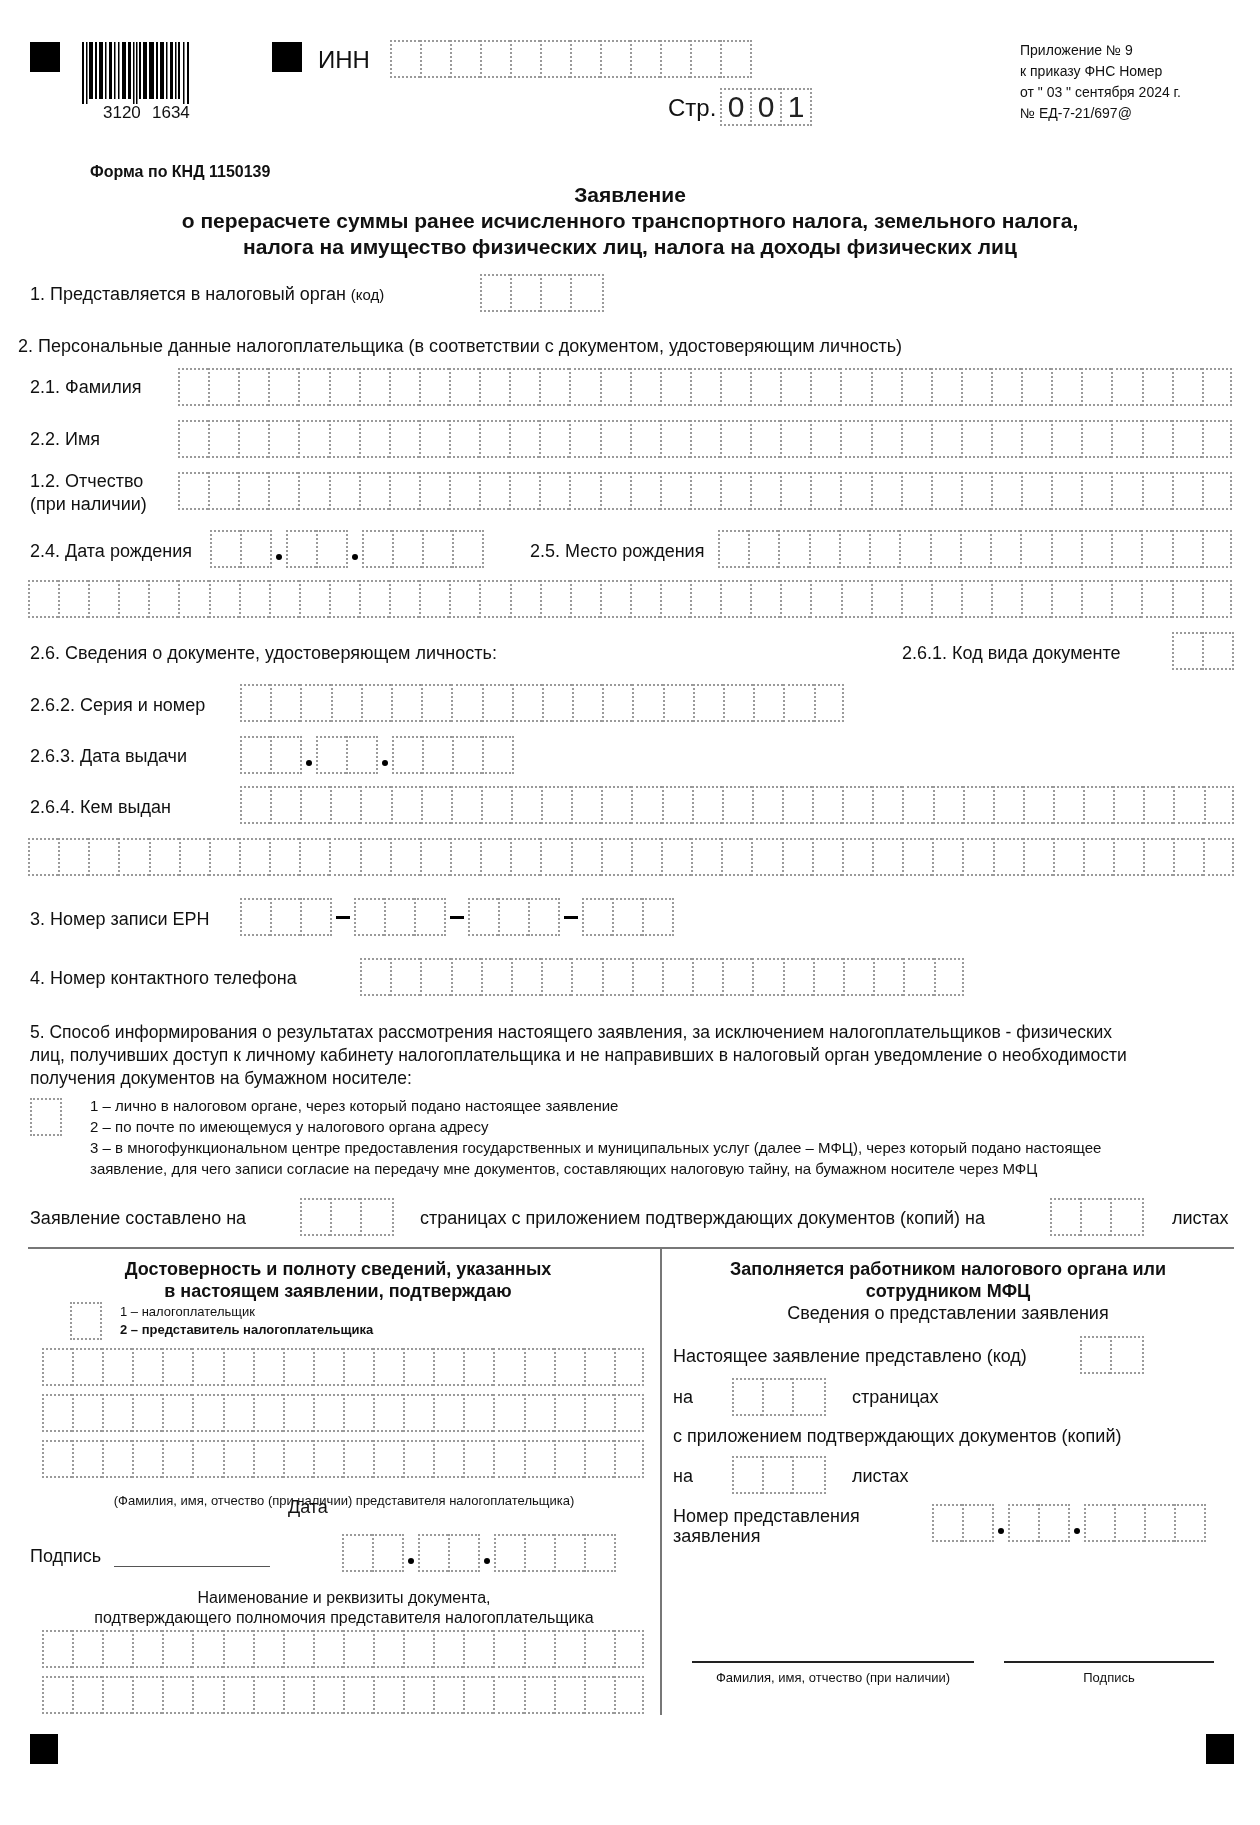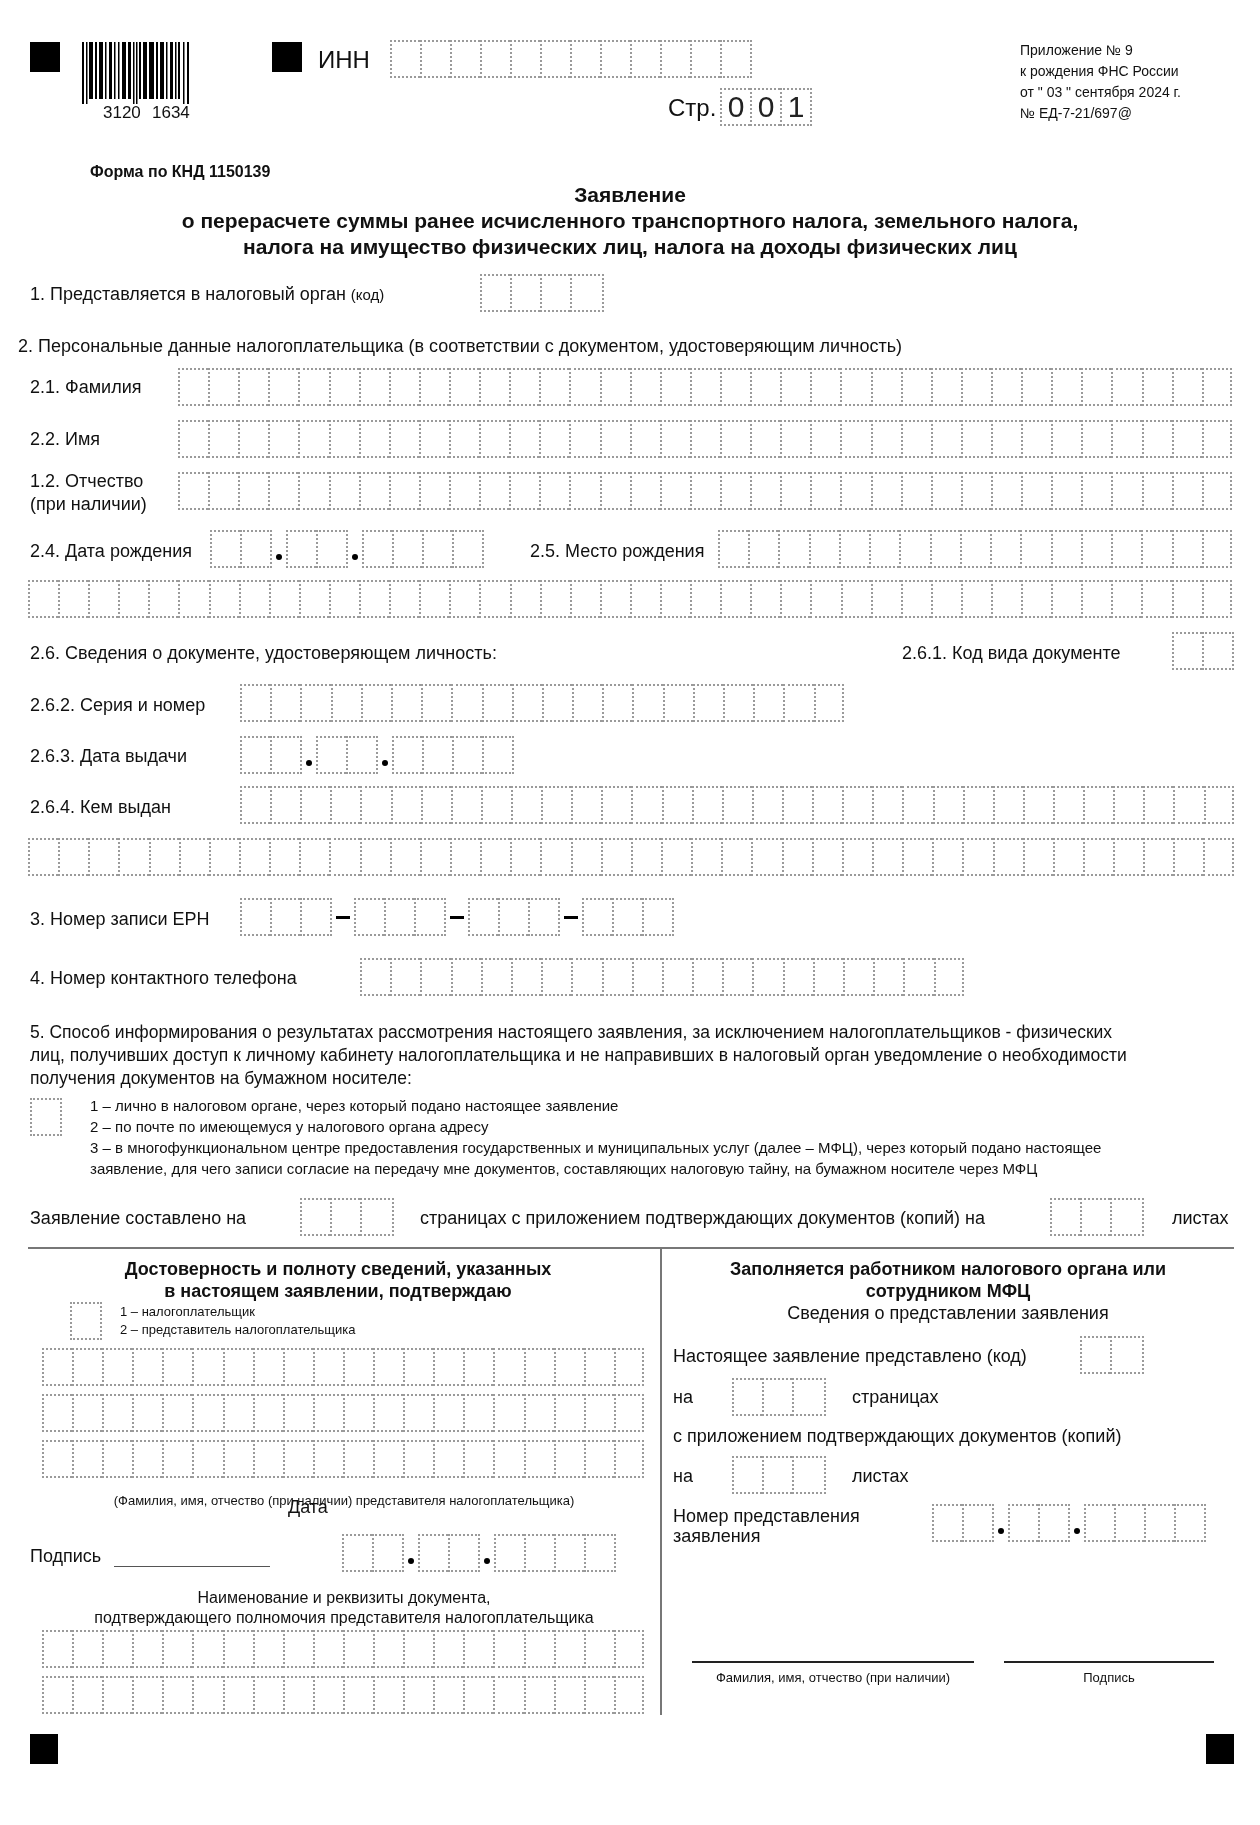--- a/index.html
+++ b/index.html
@@ -85,21 +85,21 @@
 </div>
 
 <div class="t" style="left:668px;top:94px;font-size:24px;line-height:28px;">Стр.</div>
 <div class="grid" style="left:720px;top:88px;width:92px;height:38px;">
   <div class="cell" style="width:30px">0</div>
   <div class="cell" style="width:30px">0</div>
   <div class="cell" style="width:32px">1</div>
 </div>
 
 <div class="t xs" style="left:1020px;top:42px;font-size:14px;line-height:17px;">Приложение № 9</div>
-<div class="t xs" style="left:1020px;top:63px;font-size:14px;line-height:17px;">к рождения ФНС России</div>
+<div class="t xs" style="left:1020px;top:63px;font-size:14px;line-height:17px;">к приказу ФНС Номер</div>
 <div class="t xs" style="left:1020px;top:84px;font-size:14px;line-height:17px;">от " 03 " сентября 2024 г.</div>
 <div class="t xs" style="left:1020px;top:105px;font-size:14px;line-height:17px;">№ ЕД-7-21/697@</div>
 
 <div class="t bold" style="left:90px;top:161px;font-size:16px;">Форма по КНД 1150139</div>
 <div class="t bold center" style="left:0;width:1260px;top:182px;font-size:21px;line-height:26px;">Заявление</div>
 <div class="t bold center" style="left:0;width:1260px;top:208px;font-size:21px;line-height:26px;">о перерасчете суммы ранее исчисленного транспортного налога, земельного налога,</div>
 <div class="t bold center" style="left:0;width:1260px;top:234px;font-size:21px;line-height:26px;">налога на имущество физических лиц, налога на доходы физических лиц</div>
 
 <div class="t" style="left:30px;top:283px;">
   <span>1. Представляется в налоговый орган</span>
@@ -502,21 +502,21 @@
 
 <div class="abs" style="left:28px;top:1247px;width:1206px;height:2px;background:#777;"></div>
 <div class="abs" style="left:660px;top:1247px;width:2px;height:468px;background:#777;"></div>
 
 <div class="t bold center" style="left:28px;width:620px;top:1258px;">Достоверность и полноту сведений, указанных</div>
 <div class="t bold center" style="left:28px;width:620px;top:1280px;">в настоящем заявлении, подтверждаю</div>
 <div class="grid" style="left:70px;top:1302px;width:32px;height:38px;">
   <div class="cell" style="width:32px"></div>
 </div>
 <div class="t xs" style="left:120px;top:1304px;">1 – налогоплательщик</div>
-<div class="t xs" style="left:120px;top:1322px;">2 – представитель налогоплательщика</div>
+<div class="t xs" style="left:120px;top:1322px;font-weight:bold;">2 – представитель налогоплательщика</div>
 
 <div class="grid" id="g-rep1" style="left:42px;top:1348px;width:602px;height:38px;">
     <div class="cell" style="width: 30.1px;"></div>
     <div class="cell" style="width: 30.1px;"></div>
     <div class="cell" style="width: 30.1px;"></div>
     <div class="cell" style="width: 30.1px;"></div>
     <div class="cell" style="width: 30.1px;"></div>
     <div class="cell" style="width: 30.1px;"></div>
     <div class="cell" style="width: 30.1px;"></div>
     <div class="cell" style="width: 30.1px;"></div>

